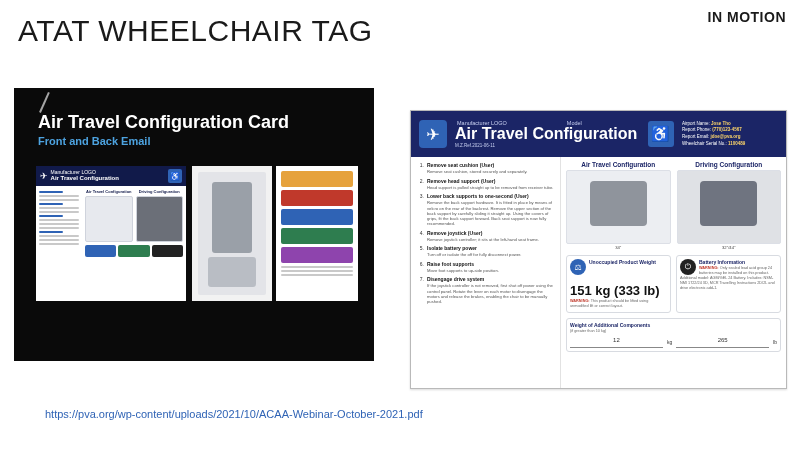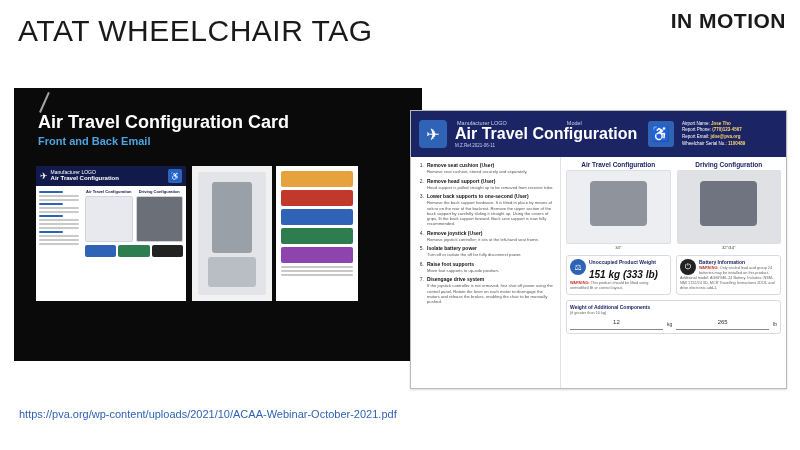--- a/index.html
+++ b/index.html
@@ -2,24 +2,24 @@
 <html><head>
 <meta charset="utf-8">
 <style>
   html,body{margin:0;padding:0;}
   body{width:800px;height:450px;background:#ffffff;font-family:"Liberation Sans",sans-serif;overflow:hidden;position:relative;}
 
   .slide-title{position:absolute;left:18px;top:14px;font-size:30px;letter-spacing:.5px;color:#1a1a1a;font-weight:400;}
 
   .logo{position:absolute;right:14px;top:10px;text-align:right;line-height:1.02;}
   .logo-line1{font-size:21px;font-weight:bold;color:#f5a623;letter-spacing:.5px;font-family:"Liberation Sans",sans-serif;}
-  .logo-line2{font-size:21px;font-weight:bold;color:#1a1a1a;letter-spacing:.5px;font-family:"Liberation Sans",sans-serif;}
+  .logo-line2{font-size:14px;font-weight:bold;color:#1a1a1a;letter-spacing:.5px;font-family:"Liberation Sans",sans-serif;}
 
   
-  .left-panel{position:absolute;left:14px;top:88px;width:360px;height:273px;background:#0a0a0a;overflow:hidden;padding-left:48px;}
+  .left-panel{position:absolute;left:14px;top:88px;width:360px;height:273px;background:#0a0a0a;overflow:hidden;}
   .lp-title{position:absolute;left:24px;top:24px;color:#ffffff;font-size:18px;font-weight:bold;}
   .lp-sub{position:absolute;left:24px;top:47px;color:#4da3e0;font-size:11px;font-weight:bold;}
   .lp-diag{position:absolute;left:34px;top:4px;width:2px;height:22px;background:#cccccc;transform:rotate(24deg);transform-origin:top left;opacity:.8;}
 
   .mini{position:absolute;background:#ffffff;}
   .mini-front{left:22px;top:78px;width:150px;height:135px;}
   .mini-back{left:178px;top:78px;width:80px;height:135px;background:#f2f2f2;}
   .mini-right{left:262px;top:78px;width:82px;height:135px;background:#ffffff;}
 
   .mini-hdr{height:20px;background:#111a4a;display:flex;align-items:center;padding:0 4px;gap:3px;}
@@ -79,31 +79,31 @@
   .cfg-h{font-size:6.5px;font-weight:bold;color:#1b2566;margin-bottom:2px;}
   .cfg-img{height:72px;background:#eceef2;border:1px solid #dcdfe6;border-radius:2px;position:relative;}
   .cfg-img.dark{background:#dfe1e5;}
   .cfg-img .chair{position:absolute;left:22%;top:14%;width:56%;height:62%;background:#8f949c;border-radius:4px;}
   .cfg-img.dark .chair{background:#6f7480;}
   .dim{font-size:4.2px;color:#444;margin-top:1px;}
 
   .panel-row{display:flex;gap:5px;margin-top:5px;}
   .pbox{flex:1;border:1px solid #d8dbe1;border-radius:3px;padding:3px;box-sizing:border-box;}
   .pbox-h{font-size:5px;color:#1b2566;font-weight:bold;}
-  .pbox-v{font-size:10px;color:#111;font-weight:bold;margin-top:4px;font-style:italic;}
+  .pbox-v{font-size:13px;color:#111;font-weight:bold;margin-top:18px;}
   .pbox-n{font-size:3.8px;color:#666;margin-top:1px;line-height:1.3;}
   .circ{width:16px;height:16px;border-radius:50%;background:#2f63b5;color:#fff;font-size:8px;display:flex;align-items:center;justify-content:center;float:left;margin-right:3px;}
   .circ.dark{background:#222;}
   .warn{color:#c0392b;font-weight:bold;}
   .weightbox{margin-top:5px;border:1px solid #d8dbe1;border-radius:3px;padding:3px;}
   .wfields{display:flex;gap:4px;margin-top:3px;align-items:center;}
   .wfield{flex:1;border-bottom:1px solid #888;height:10px;font-size:6px;color:#333;text-align:center;}
   .wunit{font-size:5px;color:#333;}
 
-  .link{position:absolute;left:19px;top:408px;font-size:11px;color:#2f63b5;}
+  .link{position:absolute;left:45px;top:408px;font-size:11px;color:#2f63b5;}
 </style>
 </head>
 <body>
 
 <div class="slide-title">ATAT WHEELCHAIR TAG</div>
 
 <div class="logo">
   <div class="logo-line2">IN MOTION</div>
 </div>
 

